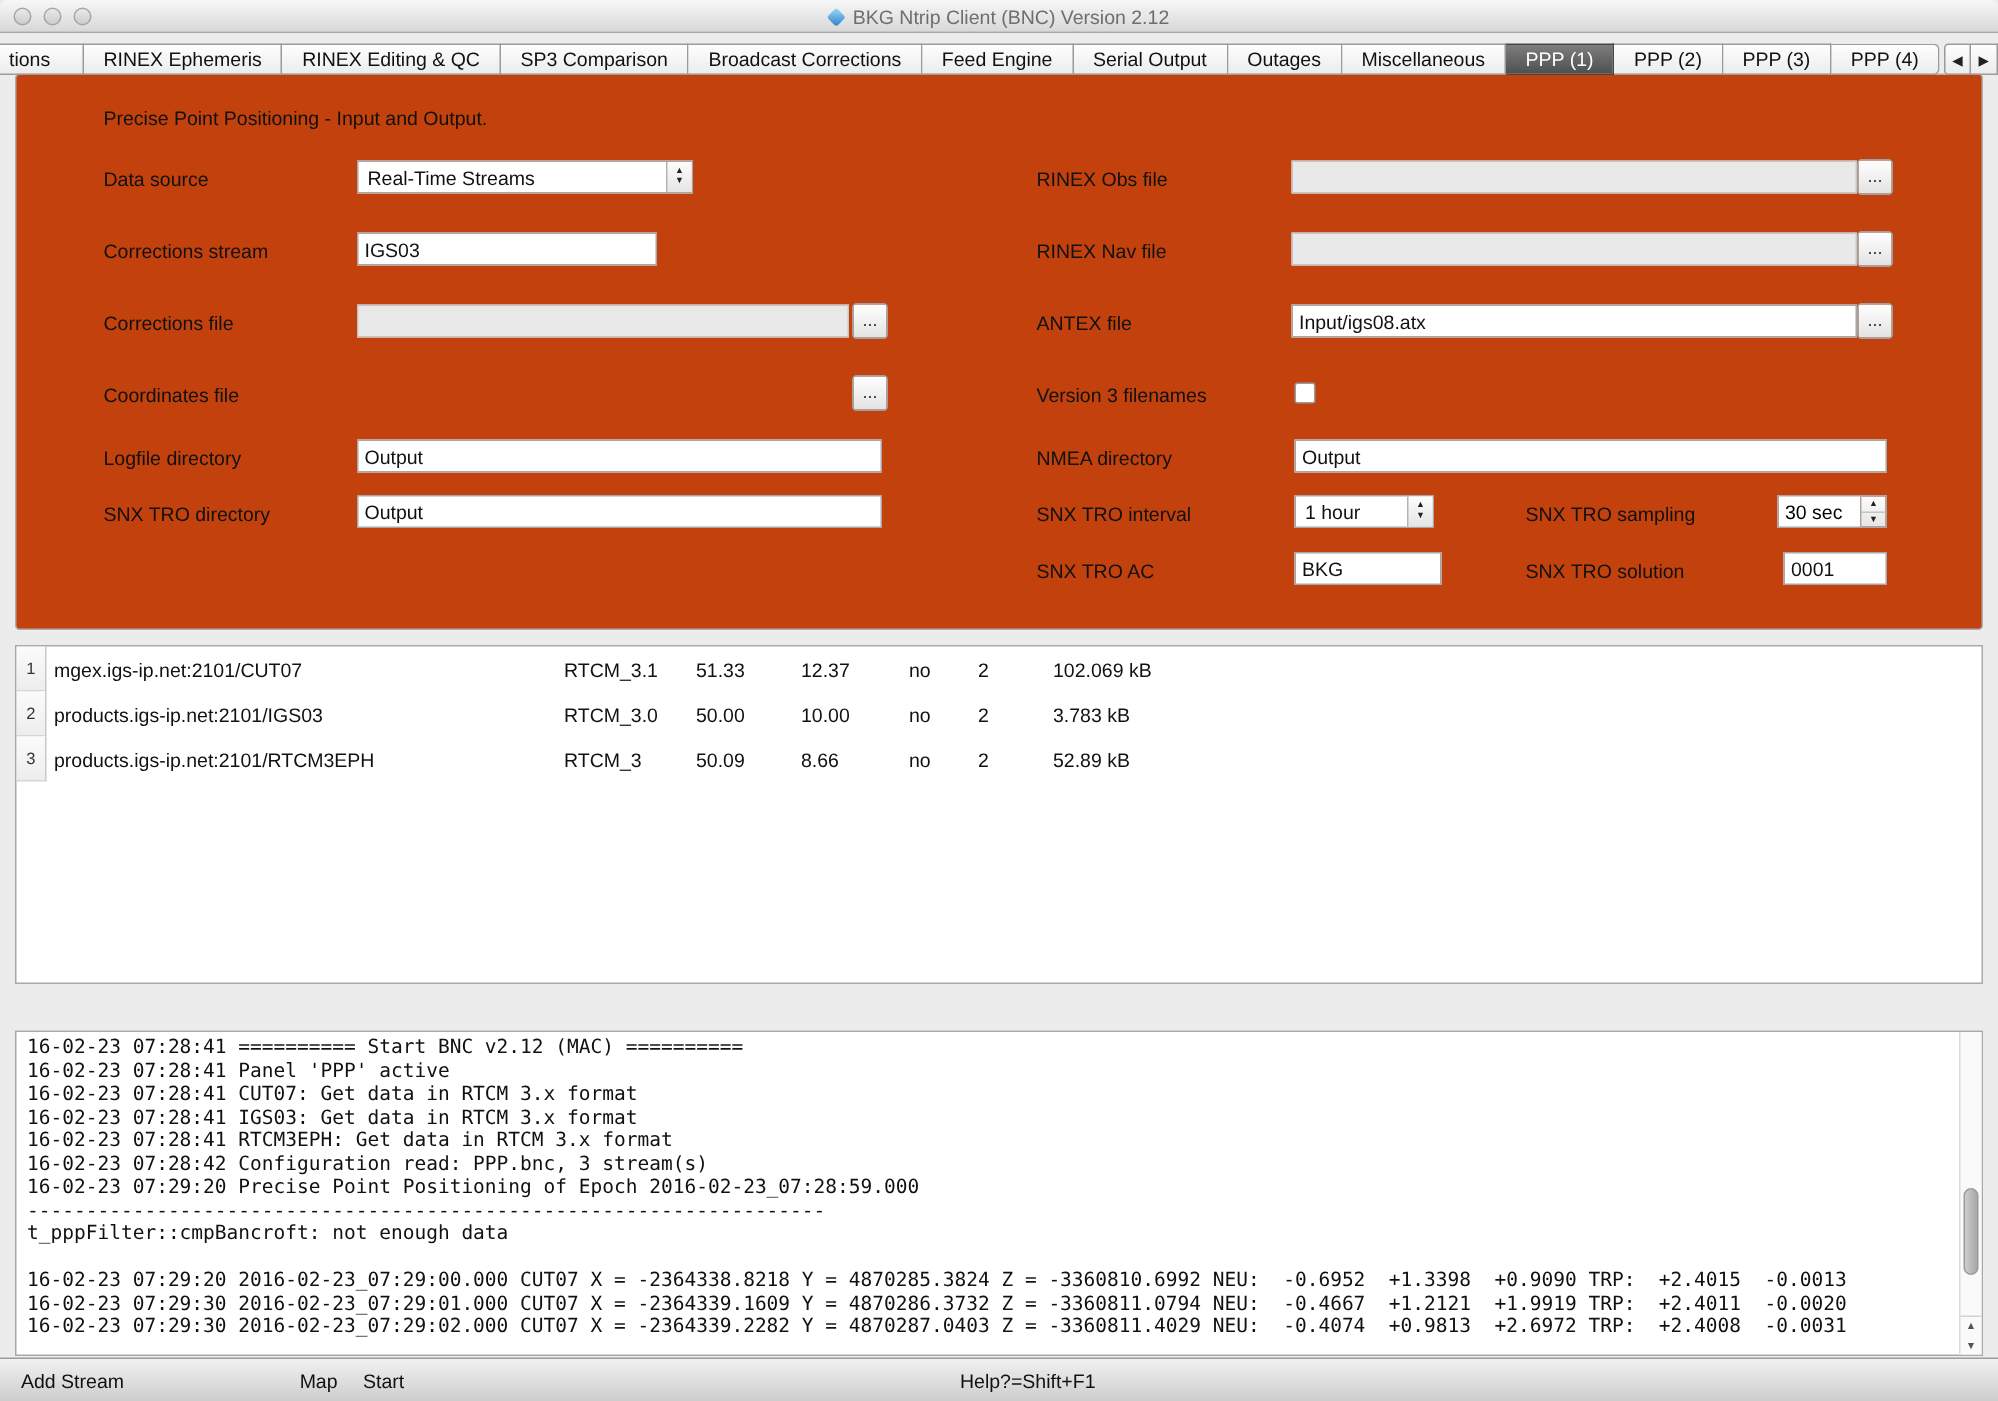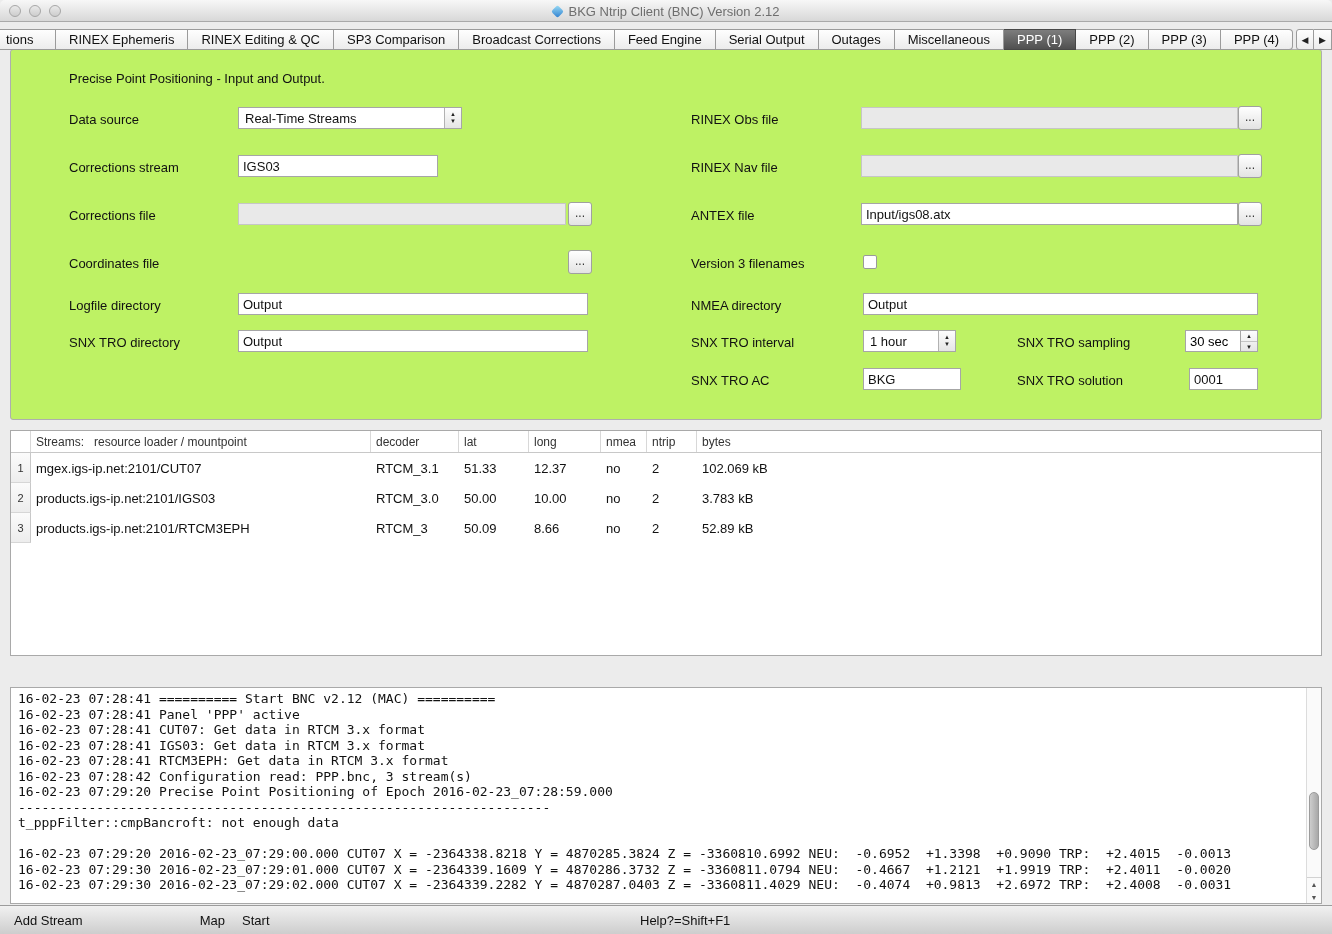--- a/index.html
+++ b/index.html
@@ -31,21 +31,21 @@
   .tab.selected { background: linear-gradient(#7d7d7d, #505050); border-color: #474747; color: #fff; }
   .tab.last { border-radius: 0 4px 4px 0; }
   .tabscroll { position: absolute; top: 29px; right: 0; height: 21px; display: flex; z-index: 3; }
   .tabscroll span { width: 18px; height: 21px; line-height: 20px; text-align: center;
     font-size: 9px; color: #222; background: linear-gradient(#fefefe, #ececec);
     border: 1px solid #9b9b9b; border-left-width: 0; }
   .tabscroll span:first-child { border-left-width: 1px; border-radius: 3px 0 0 3px; }
 
   
   .form-panel { position: absolute; left: 10px; right: 10px; top: 49px; height: 371px;
-    border: 1px solid #aeaeae; border-radius: 3px; background: #bef264; z-index: 1; }
+    border: 1px solid #aeaeae; border-radius: 3px; background: #c2410c; z-index: 1; }
   .heading { position: absolute; left: 58px; top: 21px; }
   .lbl { position: absolute; color: #111; }
   .txt { position: absolute; height: 22px; border: 1px solid #a6a6a6; background: #fff;
     padding: 0 4px; font-family: "Liberation Sans", sans-serif; font-size: 13px; color: #111; }
   .txt.disabled { background: #e9e9e9; border-color: #c6c6c6; }
   .browse { position: absolute; width: 24px; height: 24px; border: 1px solid #a0a0a0; border-radius: 3px;
     background: linear-gradient(#ffffff, #e3e3e3); font-size: 12px; color: #333;
     text-align: center; line-height: 20px; }
   .combo { position: absolute; height: 22px; background: #fff; border: 1px solid #a6a6a6; }
   .combo .combo-text { position: absolute; left: 6px; top: 3px; white-space: nowrap; }
@@ -230,32 +230,20 @@
     </div>
 
     <div class="lbl l-ac">SNX TRO AC</div>
     <input class="txt i-ac" value="BKG" style="">
 
     <div class="lbl l-sol">SNX TRO solution</div>
     <input class="txt i-sol" value="0001" style="">
   </div>
 
   <div class="streams">
-    <div class="s-head">
-      <div class="s-corner"></div>
-      <div class="w-mount">
-        <span class="sh-streams">Streams:</span><span>resource loader / mountpoint</span>
-      </div>
-      <div class="w-dec">decoder</div>
-      <div class="w-lat">lat</div>
-      <div class="w-long">long</div>
-      <div class="w-nmea">nmea</div>
-      <div class="w-ntrip">ntrip</div>
-      <div class="w-bytes">bytes</div>
-    </div>
 
     <div class="s-row">
       <div class="s-num">1</div>
       <div class="s-cell w-mount">mgex.igs-ip.net:2101/CUT07</div>
       <div class="s-cell w-dec">RTCM_3.1</div>
       <div class="s-cell w-lat">51.33</div>
       <div class="s-cell w-long">12.37</div>
       <div class="s-cell w-nmea">no</div>
       <div class="s-cell w-ntrip">2</div>
       <div class="s-cell w-bytes">102.069 kB</div>

